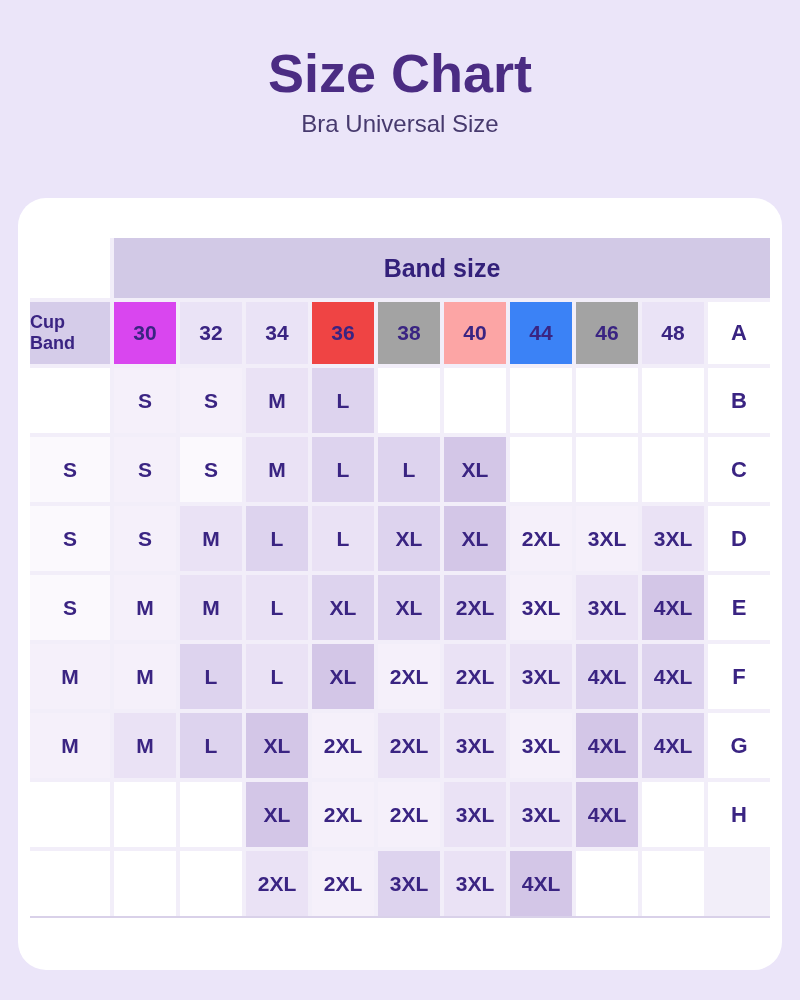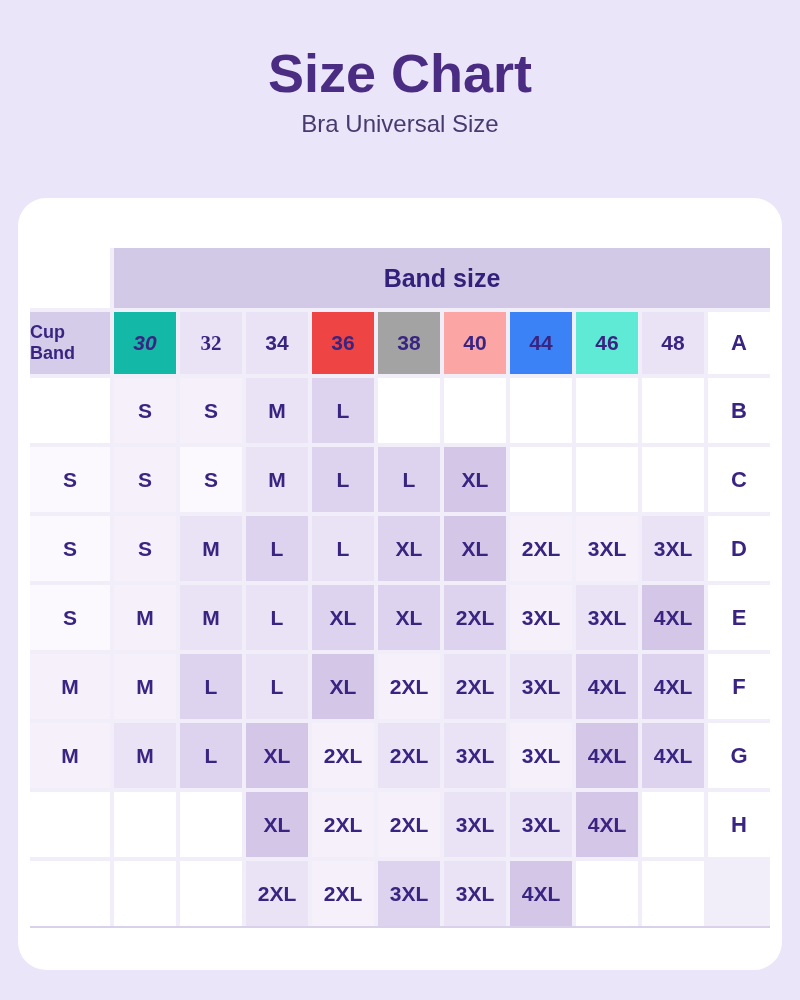--- a/index.html
+++ b/index.html
@@ -36,21 +36,21 @@
     left: 18px;
     top: 198px;
     width: 764px;
     height: 772px;
     background: #ffffff;
     border-radius: 28px;
   }
   .size-grid {
     position: absolute;
     left: 12px;
-    top: 50px;
+    top: 40px;
     display: grid;
     grid-template-columns: 80px repeat(10, 62px);
     grid-template-rows: 60px 62px repeat(8, 65px);
     gap: 4px;
     background: #f2eef9;
     border-bottom: 2px solid #d9d1e9;
   }
   .cell {
     display: flex;
     align-items: center;
@@ -71,28 +71,28 @@
 <body>
 
 <h1 class="page-title">Size Chart</h1>
 <div class="page-subtitle">Bra Universal Size</div>
 
 <div class="card">
   <div class="size-grid" id="grid">
     <div class="cell corner"></div>
     <div class="cell band-header">Band size</div>
     <div class="cell cup-header">Cup Band</div>
-  <div class="cell col-header" style="background: #14b8a6; font-style: italic;">30</div>
-      <div class="cell col-header" style="background: rgb(234, 227, 246); font-family: Liberation Serif, serif;">32</div>
+  <div class="cell col-header" style="background: #d946ef;">30</div>
+      <div class="cell col-header" style="background: rgb(234, 227, 246);">32</div>
       <div class="cell col-header" style="background: rgb(234, 227, 246);">34</div>
       <div class="cell col-header" style="background: #ef4444;">36</div>
       <div class="cell col-header" style="background: #a3a3a3;">38</div>
       <div class="cell col-header" style="background: #fca5a5;">40</div>
       <div class="cell col-header" style="background: #3b82f6;">44</div>
-      <div class="cell col-header" style="background: #5eead4; text-align: center;">46</div>
+      <div class="cell col-header" style="background: #a3a3a3; text-align: center;">46</div>
       <div class="cell col-header" style="background: rgb(234, 227, 246);">48</div>
       <div class="cell cup-label" style="background: rgb(255, 255, 255);">A</div>
       <div class="cell size-cell" style="background: rgb(255, 255, 255);"></div>
       <div class="cell size-cell" style="background: rgb(245, 240, 250);">S</div>
       <div class="cell size-cell" style="background: rgb(245, 240, 250);">S</div>
       <div class="cell size-cell" style="background: rgb(234, 226, 245);">M</div>
       <div class="cell size-cell" style="background: rgb(221, 211, 238);">L</div>
       <div class="cell size-cell" style="background: rgb(255, 255, 255);"></div>
       <div class="cell size-cell" style="background: rgb(255, 255, 255);"></div>
       <div class="cell size-cell" style="background: rgb(255, 255, 255);"></div>

